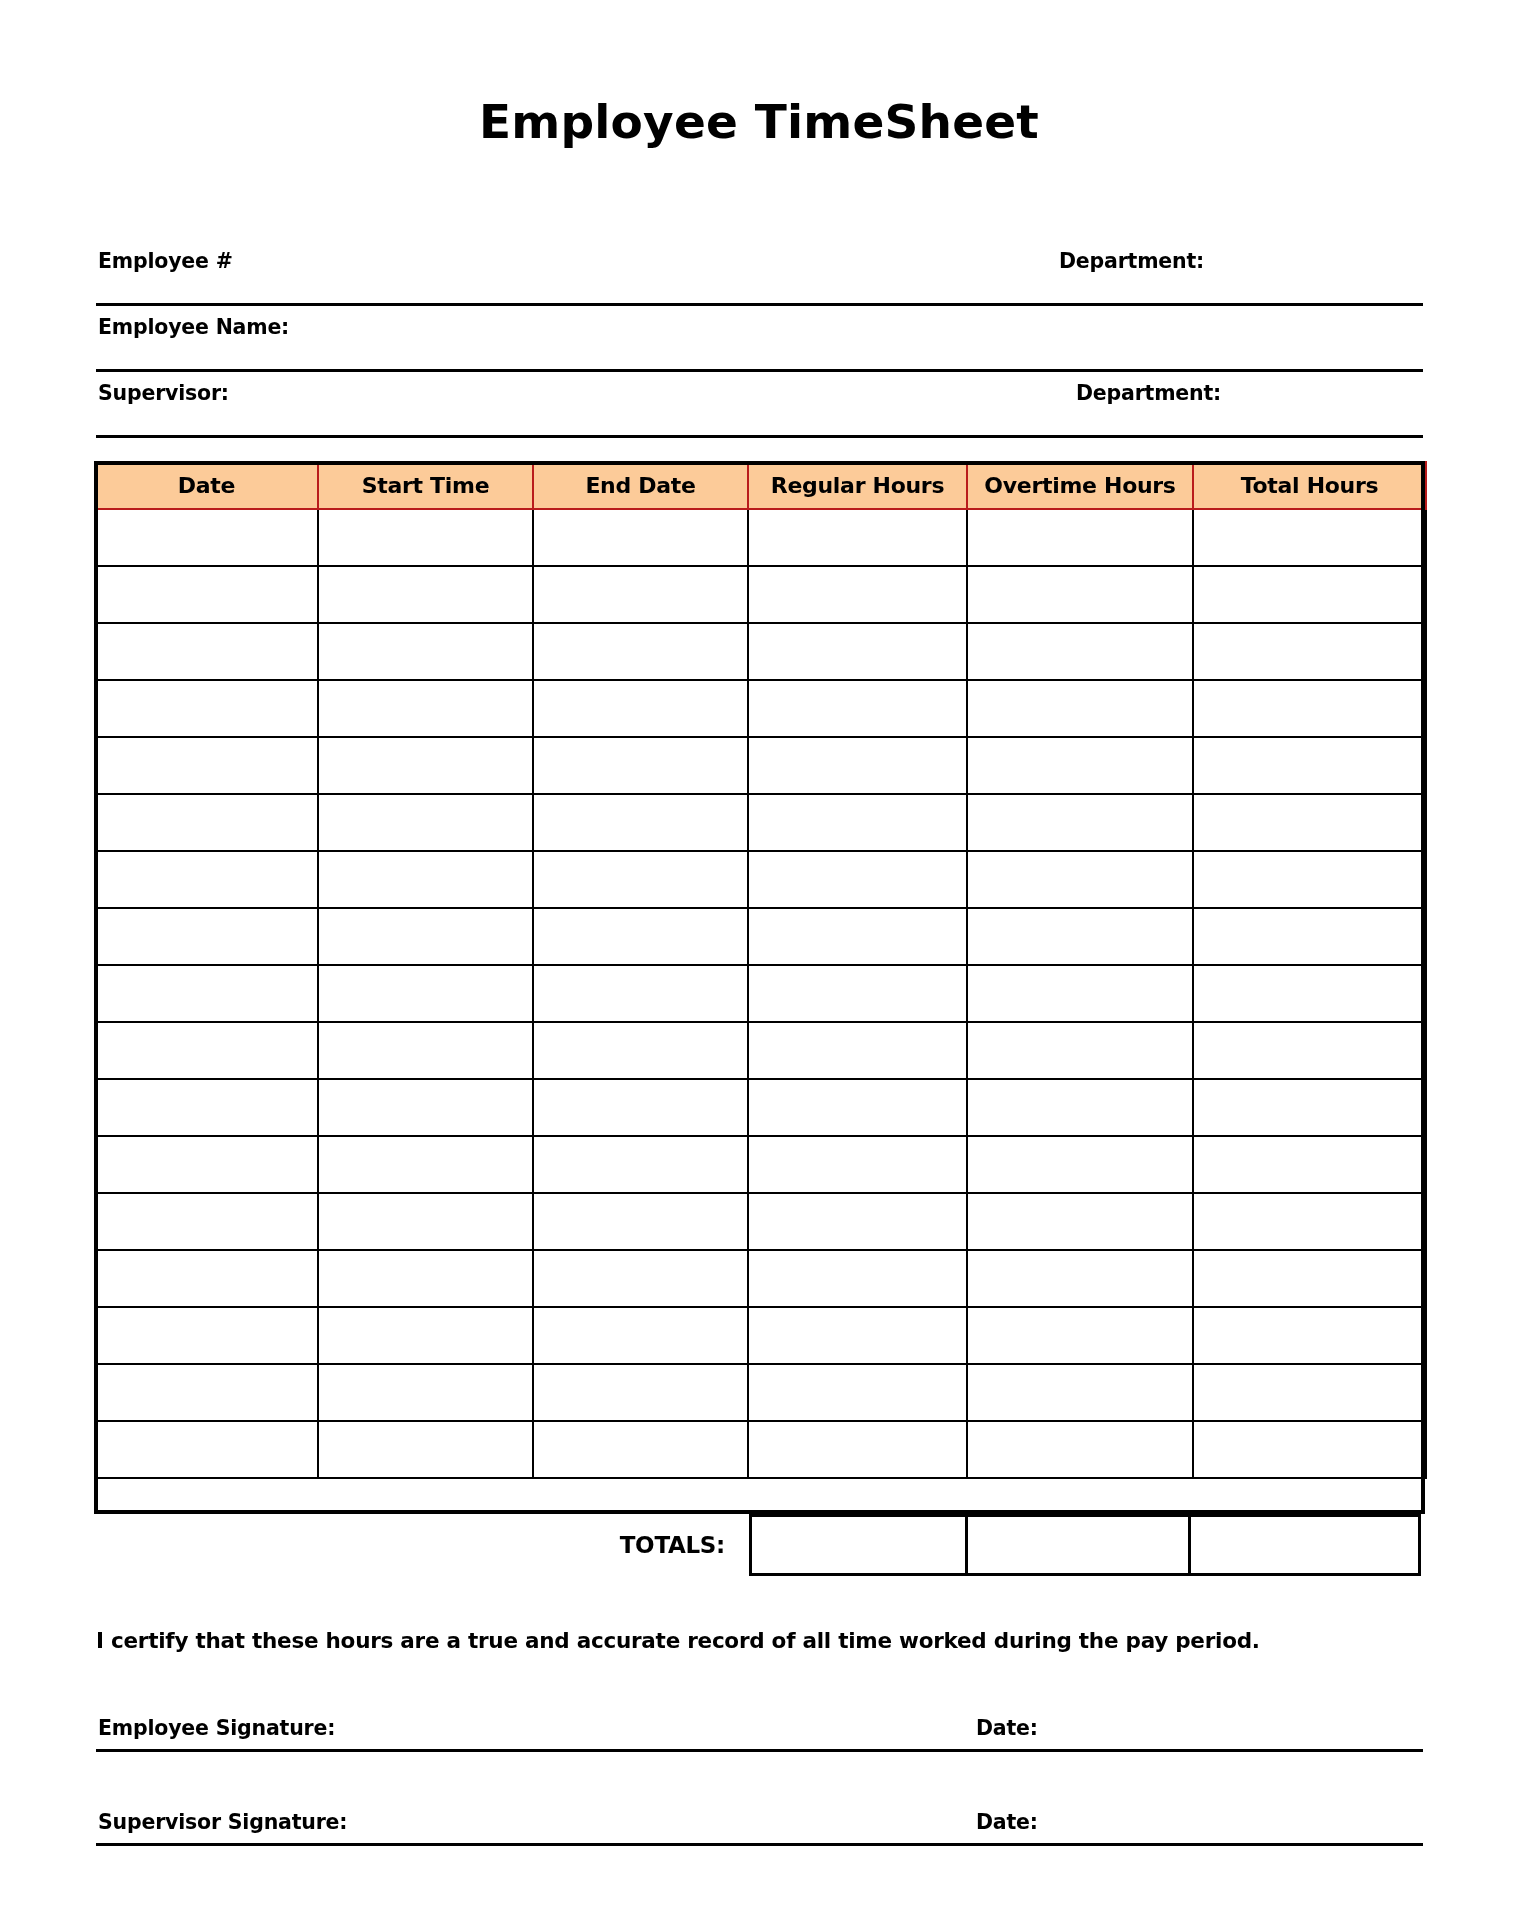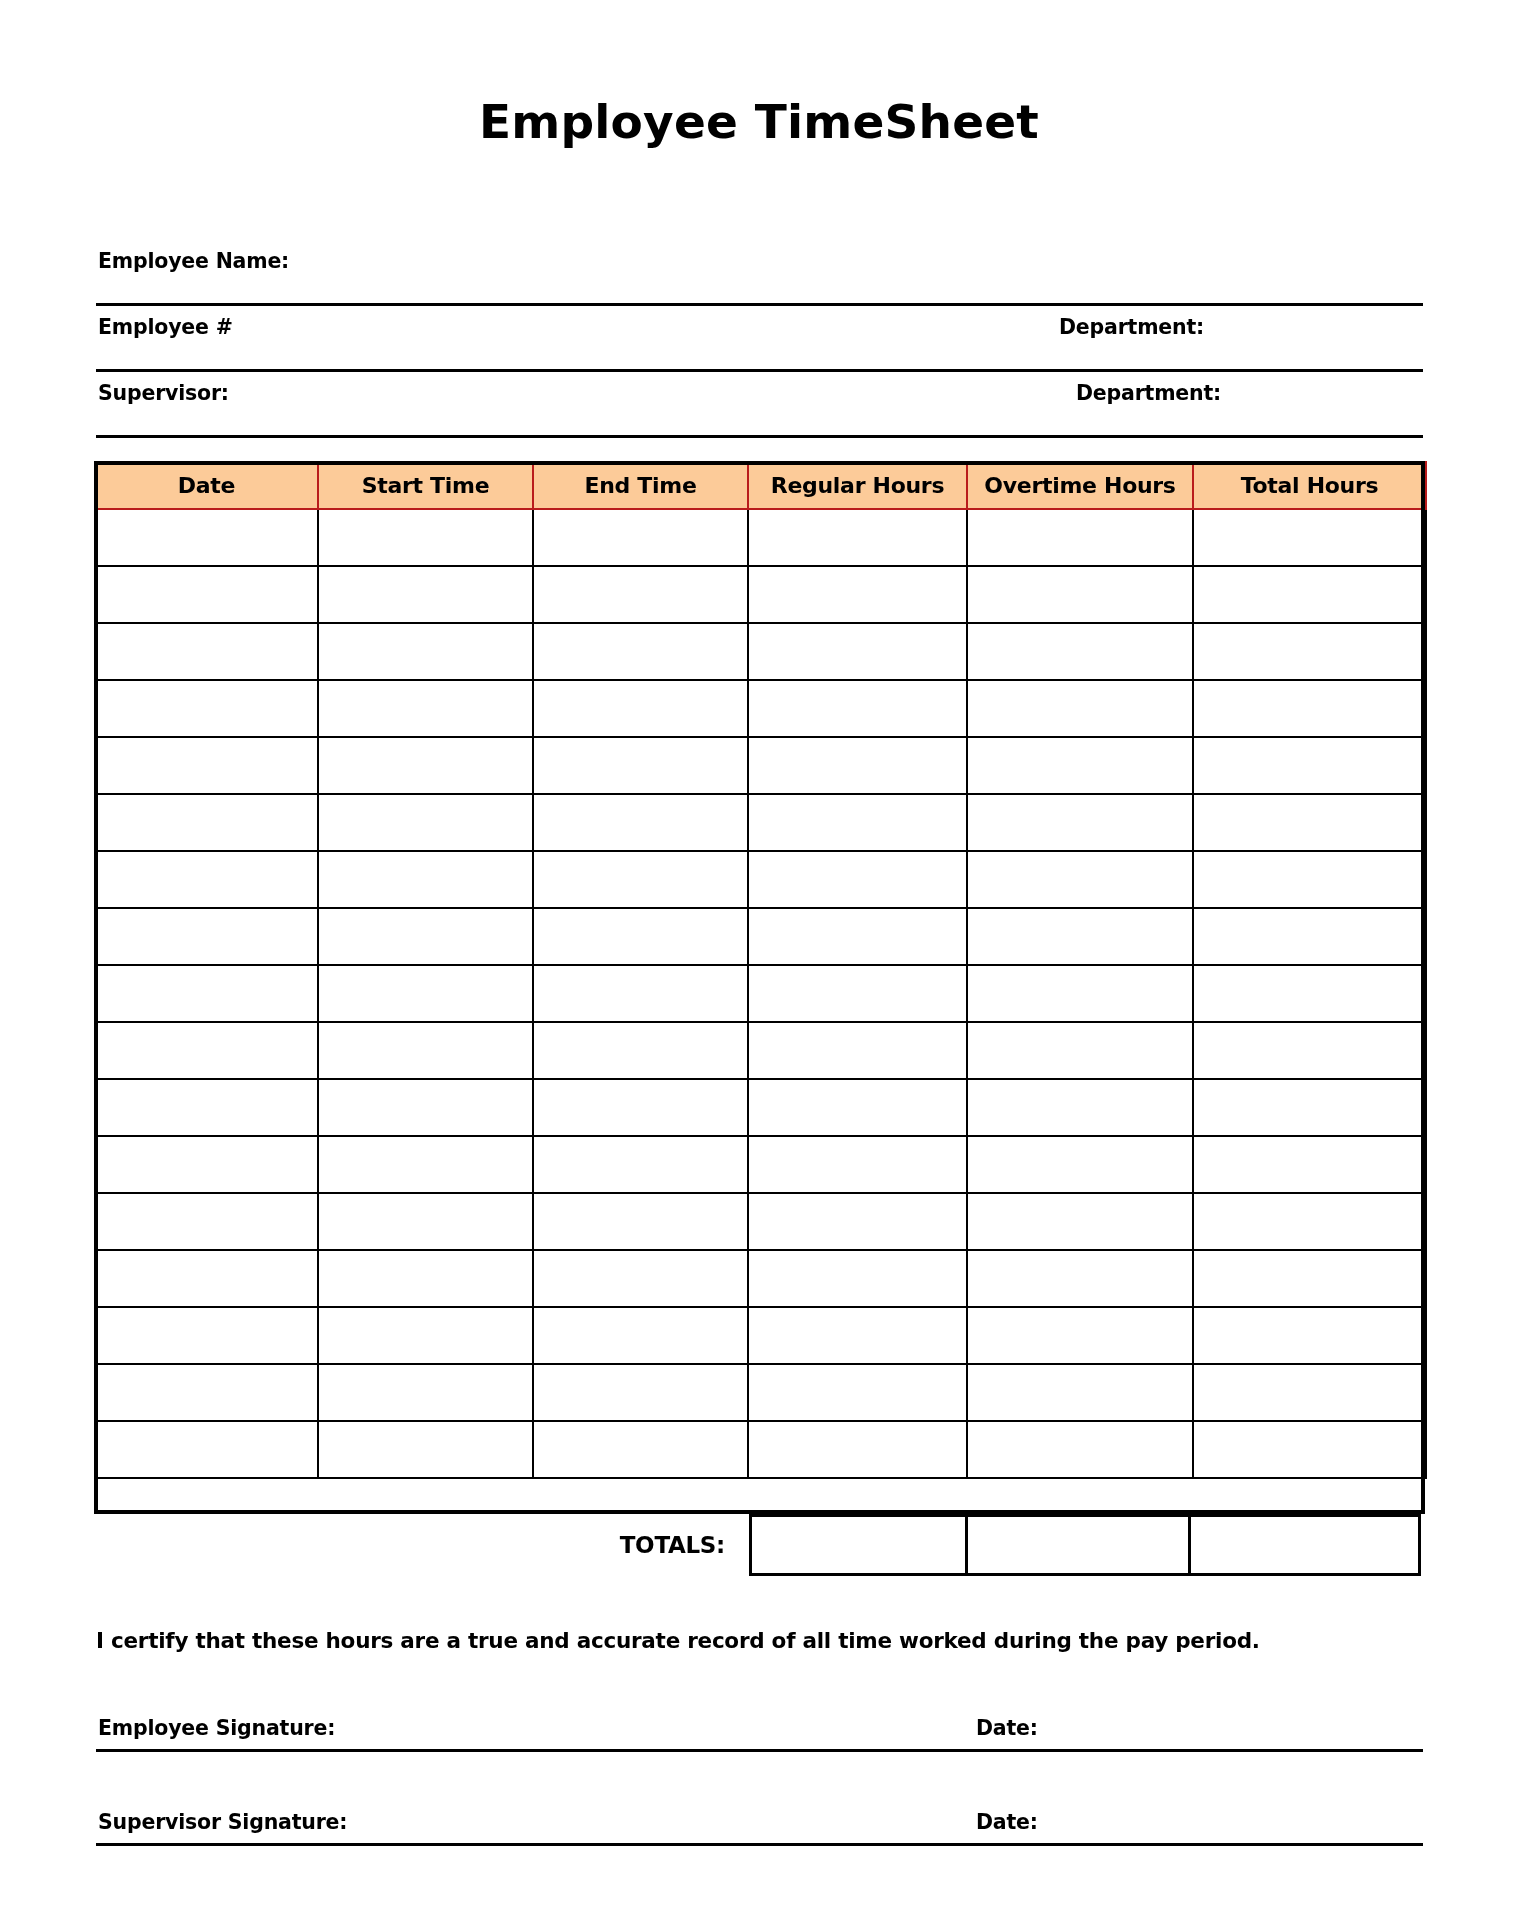--- a/index.html
+++ b/index.html
@@ -210,26 +210,26 @@
 </head>
 <body>
 
 <div class="page">
 
   <div class="title">Employee TimeSheet</div>
 
   <div class="hdr-block">
 
     <div class="hdr-row">
-      <span class="lbl-left">Employee Name:</span>
-    </div>
-
-    <div class="hdr-row">
       <span class="lbl-left">Employee #</span>
       <span class="lbl-right r-dept">Department:</span>
+    </div>
+
+    <div class="hdr-row">
+      <span class="lbl-left">Employee Name:</span>
     </div>
 
     <div class="hdr-row">
       <span class="lbl-left">Supervisor:</span>
       <span class="lbl-right r-ext">Department:</span>
     </div>
 
   </div>
 
   <div class="table-wrap">
@@ -239,21 +239,21 @@
           <col class="c-start">
           <col class="c-end">
         <col class="c-reg">
           <col class="c-ot">
           <col class="c-tot">
       </colgroup>
       <thead>
         <tr>
           <th>Date</th>
           <th>Start Time</th>
-          <th>End Time</th>
+          <th>End Date</th>
           <th>Regular Hours</th>
           <th>Overtime Hours</th>
           <th>Total Hours</th>
         </tr>
       </thead>
       <tbody id="ts-body">
           <tr>
             <td class="cell"></td>
             <td class="cell"></td>
             <td class="cell"></td>

